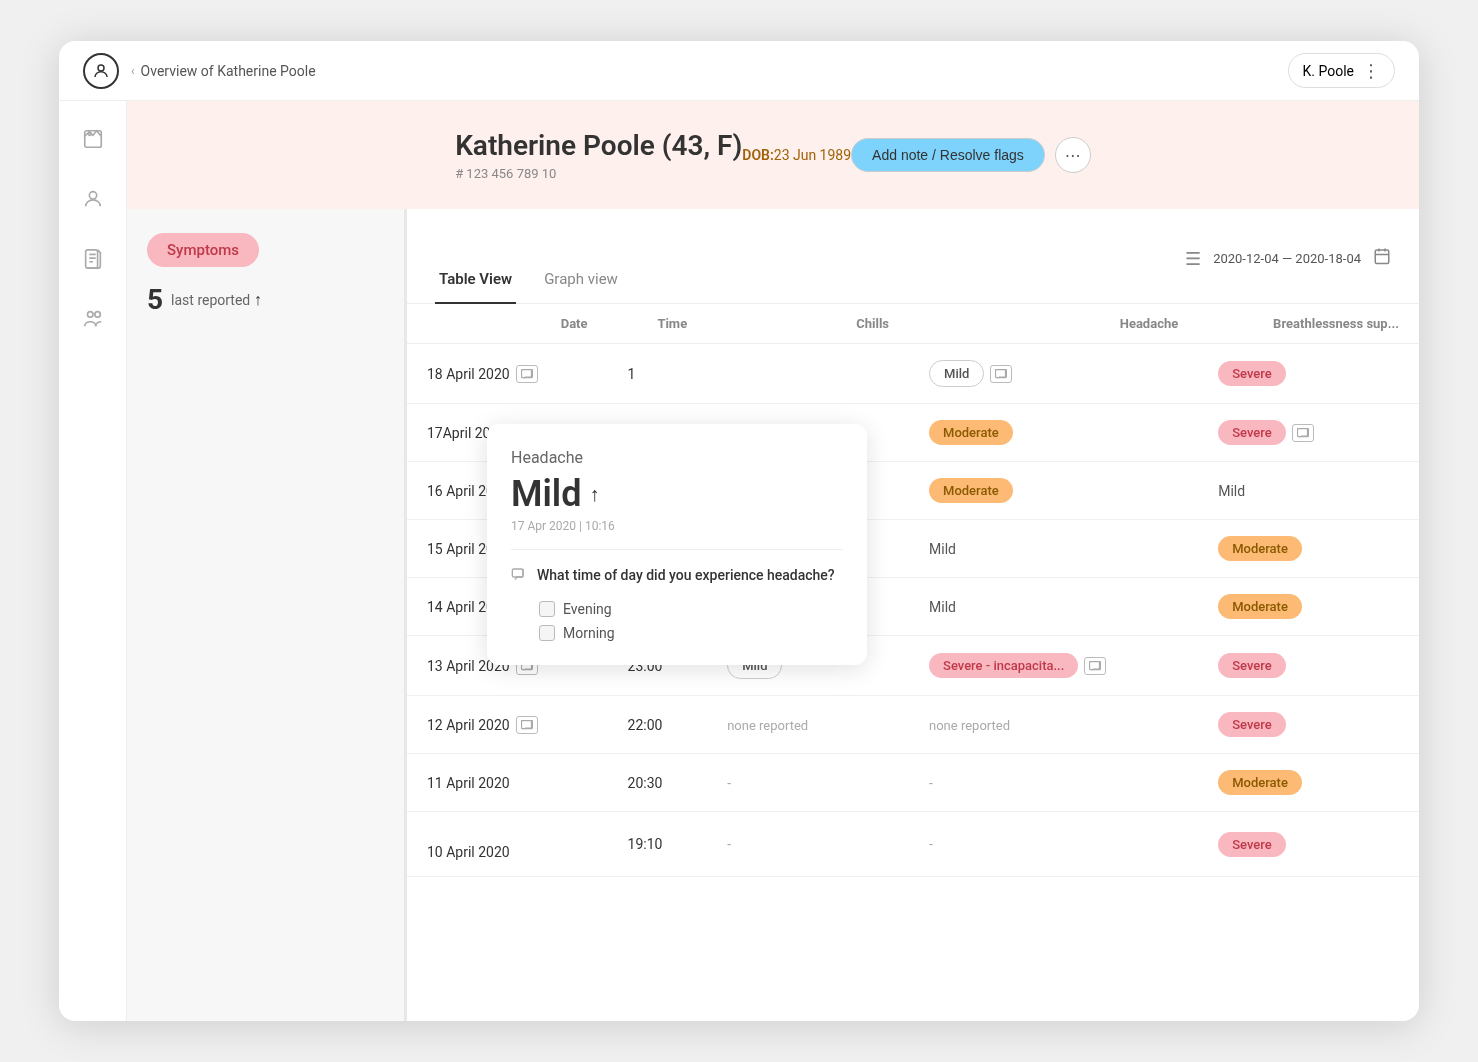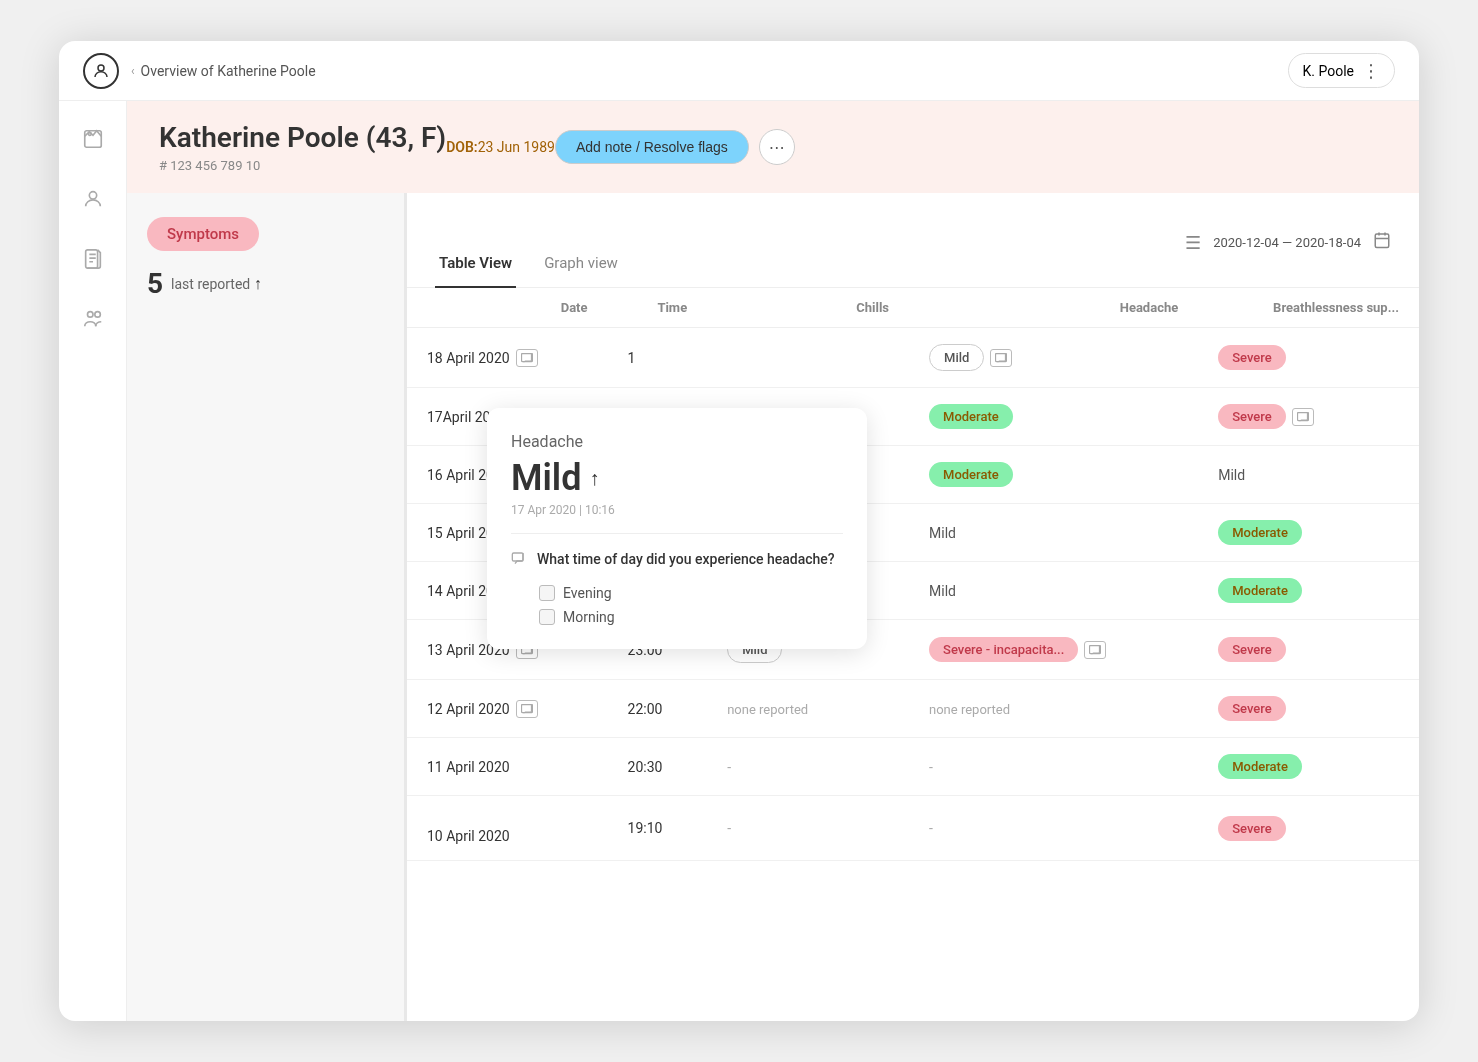--- a/index.html
+++ b/index.html
@@ -101,24 +101,24 @@
     
     .content-area {
       flex: 1;
       display: flex;
       flex-direction: column;
       overflow: hidden;
     }
     
     .patient-header {
       background: #fdf0ed;
-      padding: 20px 32px;
-      display: flex;
-      align-items: center;
-      justify-content: flex-start;
+      padding: 28px 32px;
+      display: flex;
+      align-items: center;
+      justify-content: center;
       flex-shrink: 0;
     }
     .patient-info {}
     .patient-name {
       font-size: 28px;
       font-weight: 600;
       color: #333;
     }
     .patient-id {
       font-size: 13px;
@@ -303,21 +303,21 @@
       display: inline-flex;
       align-items: center;
       gap: 6px;
     }
     .badge-mild {
       background: transparent;
       border: 1.5px solid #ccc;
       color: #555;
     }
     .badge-moderate {
-      background: #86efac;
+      background: #fdba74;
       color: #8a5a00;
       border: none;
     }
     .badge-severe {
       background: #f9b8c0;
       color: #c0394a;
       border: none;
     }
     
     .tooltip-overlay {

